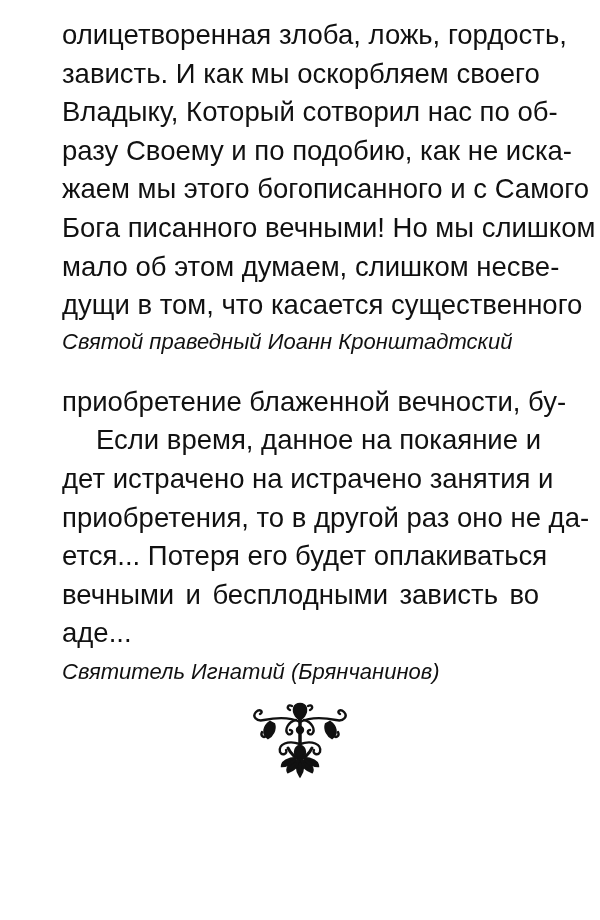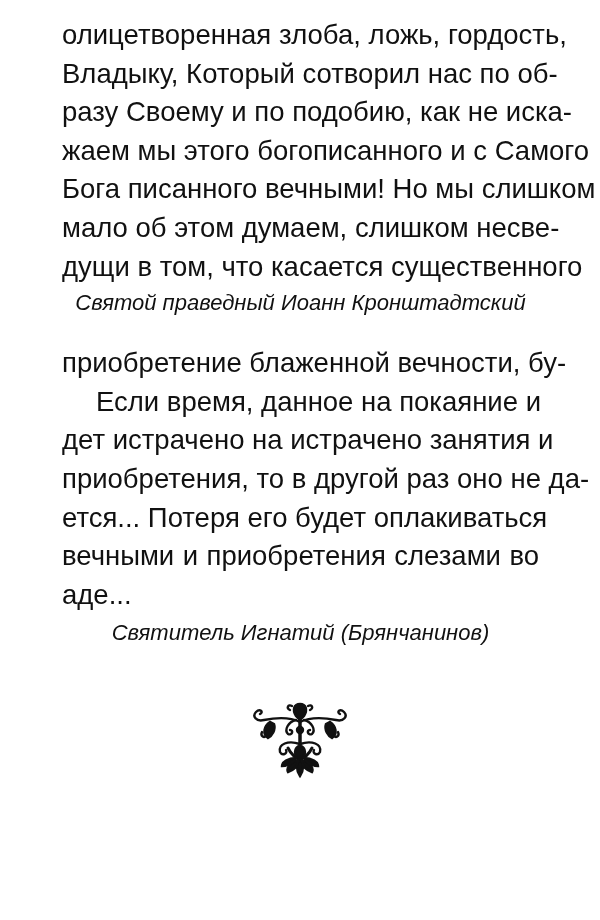--- a/index.html
+++ b/index.html
@@ -11,51 +11,52 @@
     }
     .line {
       font-size: 27.5px; line-height: 38.6px; height: 38.6px;
       white-space: nowrap; text-align: justify; text-align-last: justify;
       display: block;
     }
     .line.last { text-align-last: left; }
     .line.indent { padding-left: 34px; }
     .attr {
       font-style: italic; font-size: 22px; line-height: 30px;
-      text-align: center; white-space: nowrap; display: block;
+      text-align: left; white-space: nowrap; display: block;
     }
     .attr1 { margin-top: 2px; }
     .gap1 { height: 26px; }
     .attr2 { margin-top: 4px; }
     .ornament {
       position: absolute; left: 248px; top: 700px; width: 104px; height: 80px;
     }
   </style>
 </head>
 <body>
 
 <div class="page">
   <div>
     <span class="line">олицетворенная злоба, ложь, гордость,</span>
+    <span class="line">зависть. И как мы оскорбляем своего</span>
     <span class="line">Владыку, Который сотворил нас по об-</span>
     <span class="line">разу Своему и по подобию, как не иска-</span>
     <span class="line">жаем мы этого богописанного и с Самого</span>
     <span class="line">Бога писанного вечными! Но мы слишком</span>
     <span class="line">мало об этом думаем, слишком несве-</span>
     <span class="line">дущи в том, что касается существенного</span>
     <span class="attr attr1">Святой праведный Иоанн Кронштадтский</span>
   </div>
   <div class="gap1"></div>
   <div>
     <span class="line">приобретение блаженной вечности, бу-</span>
     <span class="line indent">Если время, данное на покаяние и</span>
     <span class="line">дет истрачено на истрачено занятия и</span>
     <span class="line">приобретения, то в другой раз оно не да-</span>
     <span class="line">ется... Потеря его будет оплакиваться</span>
-    <span class="line">вечными и приобретения слезами во</span>
+    <span class="line">вечными и бесплодными зависть во</span>
     <span class="line last">аде...</span>
     <span class="attr attr2">Святитель Игнатий (Брянчанинов)</span>
   </div>
 </div>
 
 <div class="ornament">
   <svg width="104" height="80" viewBox="0 0 104 80" fill="none" stroke="#111" stroke-width="2.4" stroke-linecap="round">
 
     <path d="M52 4 C46 4 44 10 48 16 L52 20 L56 16 C60 10 58 4 52 4 Z" fill="#111"></path>
     <path d="M44 6 C40 4 38 8 42 10"></path>

